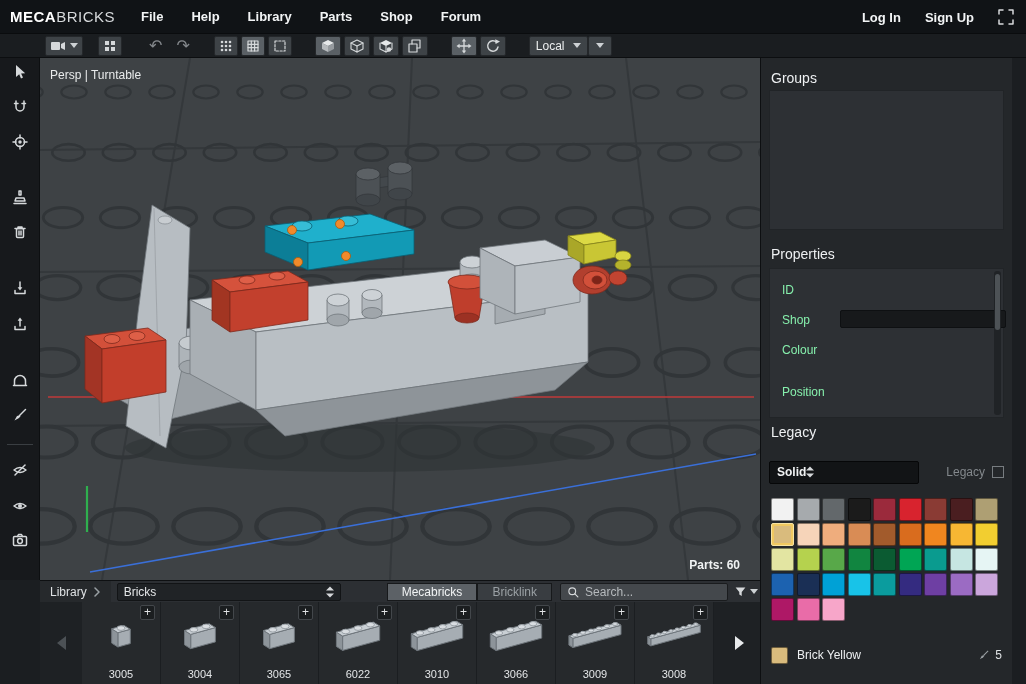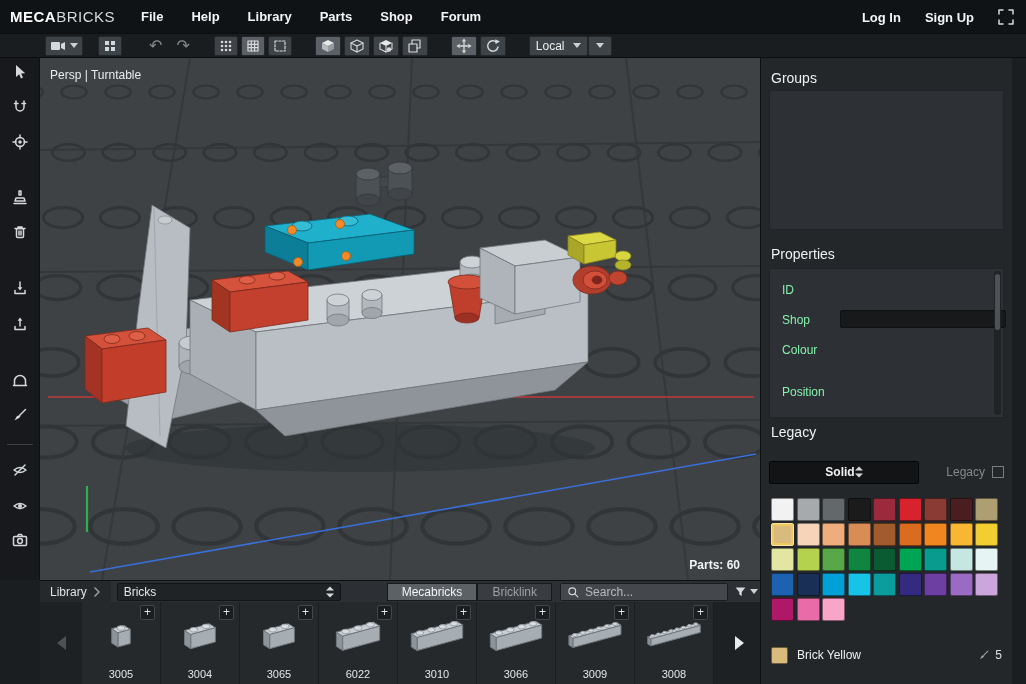--- a/index.html
+++ b/index.html
@@ -65,21 +65,21 @@
   #rightpanel { position:absolute; left:760px; top:58px; width:252px; height:626px; background:#24272a; border-left:1px solid #0d0f11; }
   .panel-title { position:absolute; left:10px; font-size:14px; color:#eef0f2; }
   .panel-box { position:absolute; left:8px; right:8px; background:#2d3034; border:1px solid #212427; }
   #groups-box { top:32px; height:140px; }
   #props-box { top:210px; height:150px; }
   .prop-row { position:absolute; left:12px; font-size:12px; color:#86efac; }
   #prop-name-input { position:absolute; left:70px; width:166px; height:18px; background:#17191b; border:1px solid #0e1012; border-radius:2px; color:#d7dadc; font-size:12px; font-family:inherit; outline:none; padding:0 5px; }
   .vscroll { position:absolute; right:2px; top:2px; bottom:2px; width:7px; background:#202326; border-radius:3px; }
   .vscroll .thumb { position:absolute; top:3px; left:1px; width:5px; height:56px; background:#4d5256; border-radius:3px; }
   #colours-controls { position:absolute; left:8px; right:8px; top:402px; height:24px; display:flex; align-items:center; }
-  #solid-select { width:150px; height:23px; background:#121416; border:1px solid #060708; border-radius:2px; display:flex; align-items:center; justify-content:center; padding:0 7px; font-size:12px; font-weight:bold; color:#f0f2f3; }
+  #solid-select { width:150px; height:23px; background:#121416; border:1px solid #060708; border-radius:2px; display:flex; align-items:center; justify-content:flex-start; padding:0 7px; font-size:12px; font-weight:bold; color:#f0f2f3; }
   #legacy-wrap { margin-left:auto; display:flex; align-items:center; gap:7px; font-size:12px; color:#83888c; }
   #legacy-check { width:12px; height:12px; border:1px solid #777c80; background:transparent; }
   #colour-palette { position:absolute; left:10px; top:440px; }
   .swrow { display:flex; margin-bottom:2px; }
   .swatch { width:23px; height:23px; margin-right:2.5px; border-radius:2px; border:1px solid rgba(0,0,0,.45); }
   .swatch.sel { box-shadow:0 0 0 2px #f0c860 inset; border-color:#f7e3a1; }
   #current-colour { position:absolute; left:10px; right:10px; top:584px; height:26px; display:flex; align-items:center; gap:9px; }
   #current-swatch { width:17px; height:17px; border-radius:2px; border:1px solid rgba(0,0,0,.5); }
   #current-name { font-size:12px; color:#eef0f2; }
   #usage { margin-left:auto; display:flex; align-items:center; gap:5px; font-size:12px; color:#dfe2e4; }

